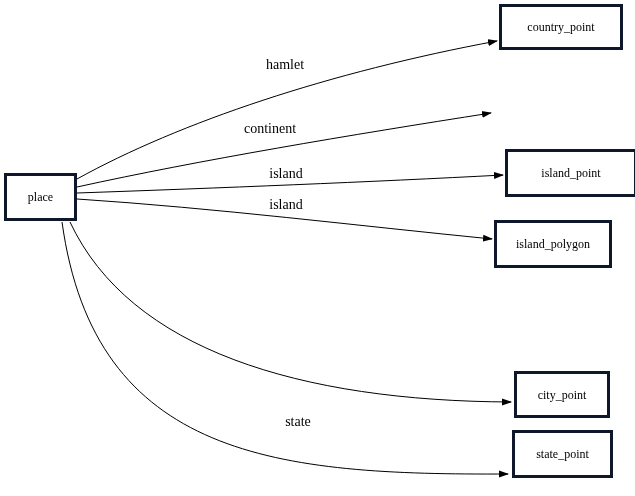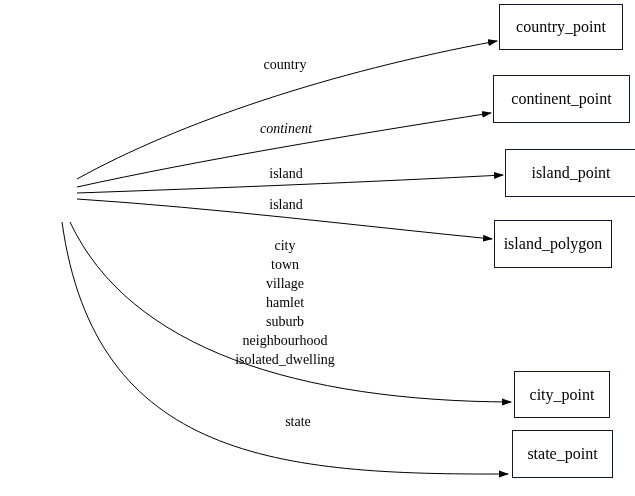--- a/index.html
+++ b/index.html
@@ -19,46 +19,46 @@
   #edge-layer {
     position: absolute;
     left: 0;
     top: 0;
     width: 635px;
     height: 496px;
   }
   .node {
     position: absolute;
     box-sizing: border-box;
-    border: 1px solid #0f172a;
+    border: 3px solid #0f172a;
     background: #ffffff;
     display: flex;
     align-items: center;
     justify-content: center;
-    font-size: 16px;
+    font-size: 12px;
     line-height: 1;
     white-space: nowrap;
   }
   #n-place          { left: 4px;   top: 173px; width: 73px;  height: 48px; }
   #n-country-point  { left: 499px; top: 4px;   width: 124px; height: 46px; }
   #n-continent-point{ left: 493px; top: 75px;  width: 137px; height: 48px; }
   #n-island-point   { left: 505px; top: 149px; width: 132px; height: 48px; }
   #n-island-polygon { left: 494px; top: 220px; width: 118px; height: 48px; }
   #n-city-point     { left: 514px; top: 371px; width: 96px;  height: 47px; align-items: center; }
   #n-state-point    { left: 512px; top: 430px; width: 101px; height: 48px; }
   .edge-label {
     position: absolute;
     transform: translate(-50%, -50%);
     font-size: 14px;
     line-height: 19px;
     text-align: center;
     white-space: pre-line;
   }
   #l-country   { left: 285px; top: 64px;  }
-  #l-continent { left: 286px; top: 128px; font-style: italic; }
+  #l-continent { left: 270px; top: 128px; }
   #l-island-1  { left: 286px; top: 173px; }
   #l-island-2  { left: 286px; top: 204px; }
   #l-city      { left: 285px; top: 302px; }
   #l-state     { left: 298px; top: 421px; }
 </style>
 </head>
 <body>
 
 <div id="canvas">
 
@@ -71,45 +71,38 @@
     <g fill="none" stroke="#000000" stroke-width="1">
       <path d="M77,179 C180,122 330,72 497,41" marker-end="url(#arrow)"></path>
       <path d="M77,187 C200,160 350,135 491,113" marker-end="url(#arrow)"></path>
       <path d="M77,193 C220,188 370,182 503,175" marker-end="url(#arrow)"></path>
       <path d="M77,199 C215,208 360,226 492,239" marker-end="url(#arrow)"></path>
       <path d="M70,222 C130,350 300,401 511,402" marker-end="url(#arrow)"></path>
       <path d="M62,222 C95,460 280,475 508,474" marker-end="url(#arrow)"></path>
     </g>
   </svg>
 
+  <div class="node" id="n-place">
+    <span>place</span>
+  </div>
   <div class="node" id="n-country-point">
     <span>country_point</span>
-  </div>
-  <div class="node" id="n-continent-point">
-    <span>continent_point</span>
   </div>
   <div class="node" id="n-island-point">
     <span>island_point</span>
   </div>
   <div class="node" id="n-island-polygon">
     <span>island_polygon</span>
   </div>
   <div class="node" id="n-city-point">
     <span>city_point</span>
   </div>
   <div class="node" id="n-state-point">
     <span>state_point</span>
   </div>
 
-  <div class="edge-label" id="l-country">country</div>
+  <div class="edge-label" id="l-country">hamlet</div>
   <div class="edge-label" id="l-continent">continent</div>
   <div class="edge-label" id="l-island-1">island</div>
   <div class="edge-label" id="l-island-2">island</div>
-  <div class="edge-label" id="l-city">city
-town
-village
-hamlet
-suburb
-neighbourhood
-isolated_dwelling</div>
   <div class="edge-label" id="l-state">state</div>
 
 </div>
 
 </body></html>

